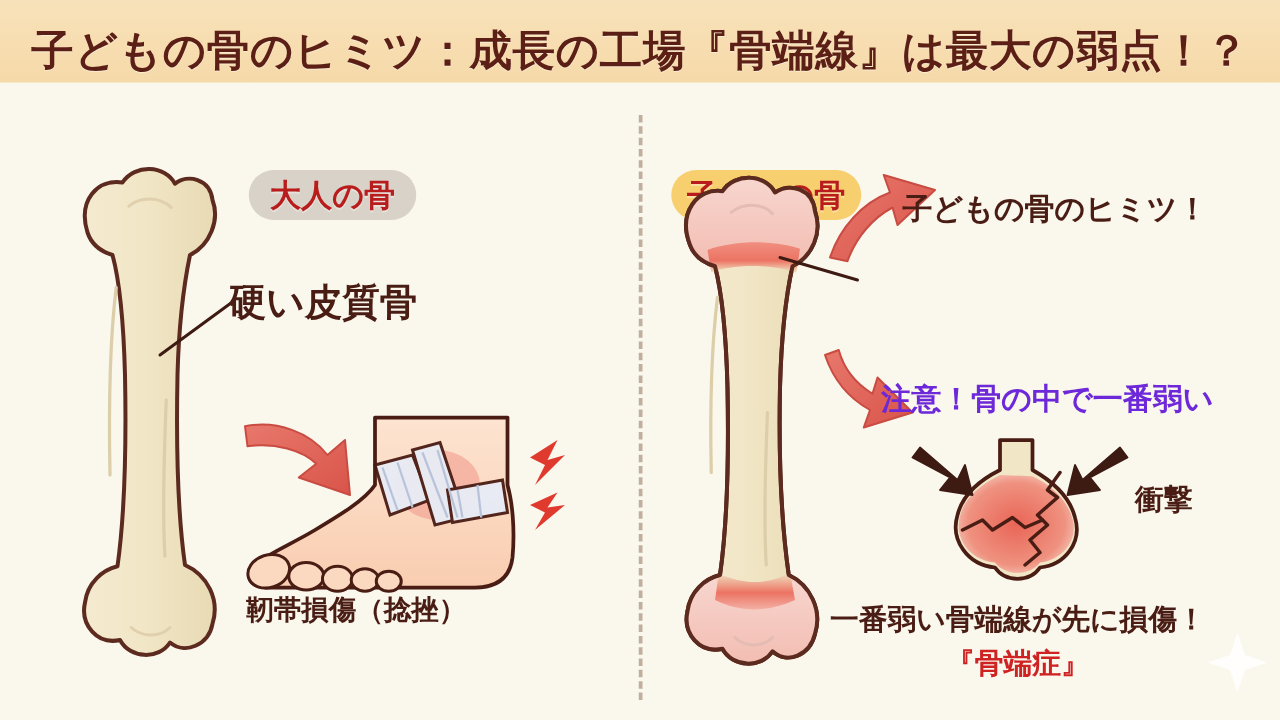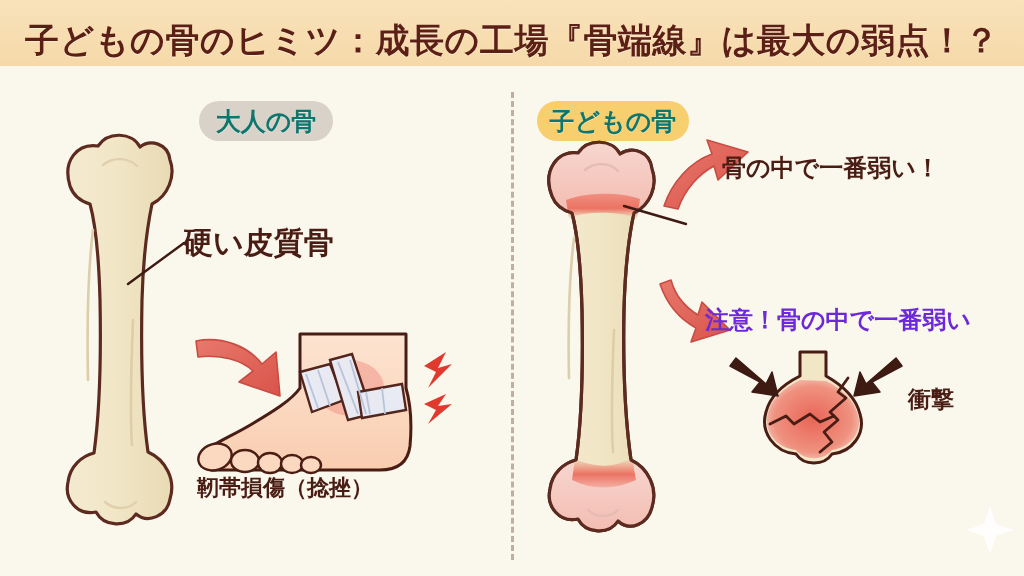--- a/index.html
+++ b/index.html
@@ -28,22 +28,23 @@
   
   #divider{
     position:absolute;left:511px;top:92px;width:0;height:468px;
     border-left:3px dashed #b7a392;opacity:.85;
   }
 
   
   .badge{
     position:absolute;display:flex;align-items:center;justify-content:center;
     height:40px;border-radius:20px;font-size:25px;font-weight:bold;
-    color:#0f766e;white-space:nowrap;
+    color:#b91c1c;white-space:nowrap;
     text-shadow:0 1px 0 rgba(255,255,255,.35);
+    margin-top:35px;
   }
   #badge-adult{left:199px;top:101px;width:134px;background:#d9d2c8;}
   #badge-child{left:537px;top:101px;width:152px;background:#f8cf6e;}
 
   
   .lbl{
     position:absolute;color:#4a1d14;font-weight:bold;white-space:nowrap;
     line-height:1.38;
   }
   .lbl.red{color:#6d28d9;}
@@ -282,24 +283,28 @@
 
     <path d="M990 506 L 996 524 L 1014 530 L 996 536 L 990 554 L 984 536 L 966 530 L 984 524 Z" fill="#ffffff" opacity=".85"></path>
   </svg>
 
   <div class="lbl" id="lbl-cortical">硬い皮質骨</div>
 
   <div class="lbl ctr" id="lbl-impact">
     <div>靭帯損傷（捻挫）</div>
   </div>
 
-  <div class="lbl" id="lbl-growth-factory">骨の中で一番弱い！</div>
+  <div class="lbl" id="lbl-growth-factory">子どもの骨のヒミツ！</div>
 
   <div class="lbl" id="lbl-growthplate">
   </div>
 
   <div class="lbl red" id="lbl-warning">注意！骨の中で一番弱い</div>
 
 
   <div class="lbl" id="lbl-shock">衝撃</div>
 
+  <div class="lbl" id="lbl-conclusion">
+    <div>一番弱い骨端線が先に損傷！</div>
+    <div class="red">『骨端症』</div>
+  </div>
 
 </div>
 
 </body></html>

